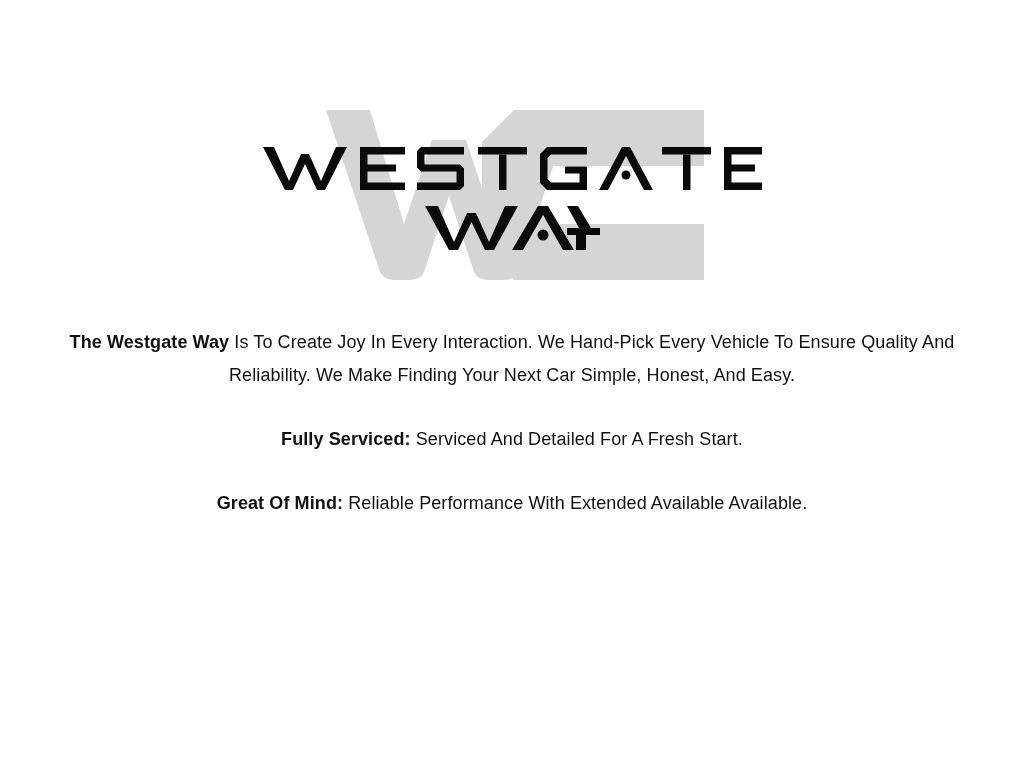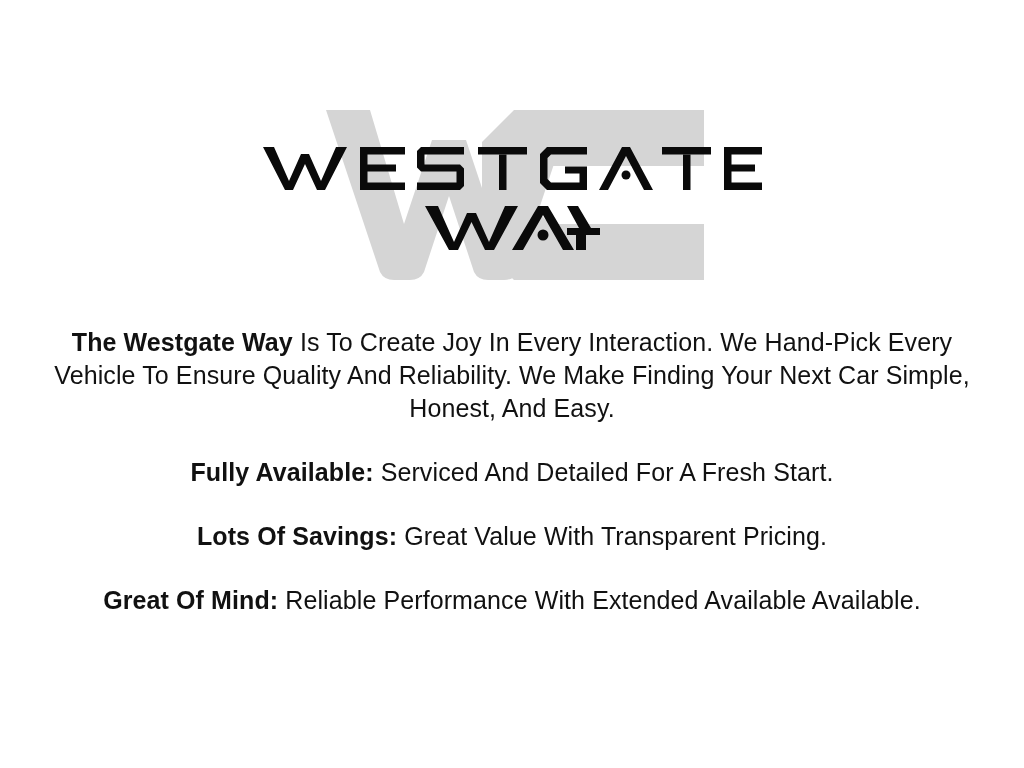--- a/index.html
+++ b/index.html
@@ -75,21 +75,21 @@
     left: 0;
     top: 326px;
     width: 1024px;
     text-align: center;
   }
 
   .para {
     margin: 0;
     padding: 0;
     font-family: "Liberation Sans", sans-serif;
-    font-size: 25px;
+    font-size: 18px;
     line-height: 33px;
     letter-spacing: 0.1px;
     color: #111111;
     width: 930px;
     margin-left: auto;
     margin-right: auto;
     font-stretch: condensed;
   }
 
   .para.intro {
@@ -176,21 +176,20 @@
         </svg>
       </div>
 
     </div>
   </div>
 
   <div class="copy">
 
     <p class="para intro"><span class="lead">The Westgate Way</span><span> Is To Create Joy In Every Interaction. We Hand-Pick Every Vehicle To Ensure Quality And Reliability. We Make Finding Your Next Car Simple, Honest, And Easy.</span></p>
 
-    <p class="para"><span class="lead">Fully Available:</span><span> Serviced And Detailed For A Fresh Start.</span></p>
+    <p class="para"><span class="lead">Fully Serviced:</span><span> Serviced And Detailed For A Fresh Start.</span></p>
 
-    <p class="para"><span class="lead">Lots Of Savings:</span><span> Great Value With Transparent Pricing.</span></p>
 
     <p class="para"><span class="lead">Great Of Mind:</span><span> Reliable Performance With Extended Available Available.</span></p>
 
   </div>
 
 </div>
 
 </body></html>

